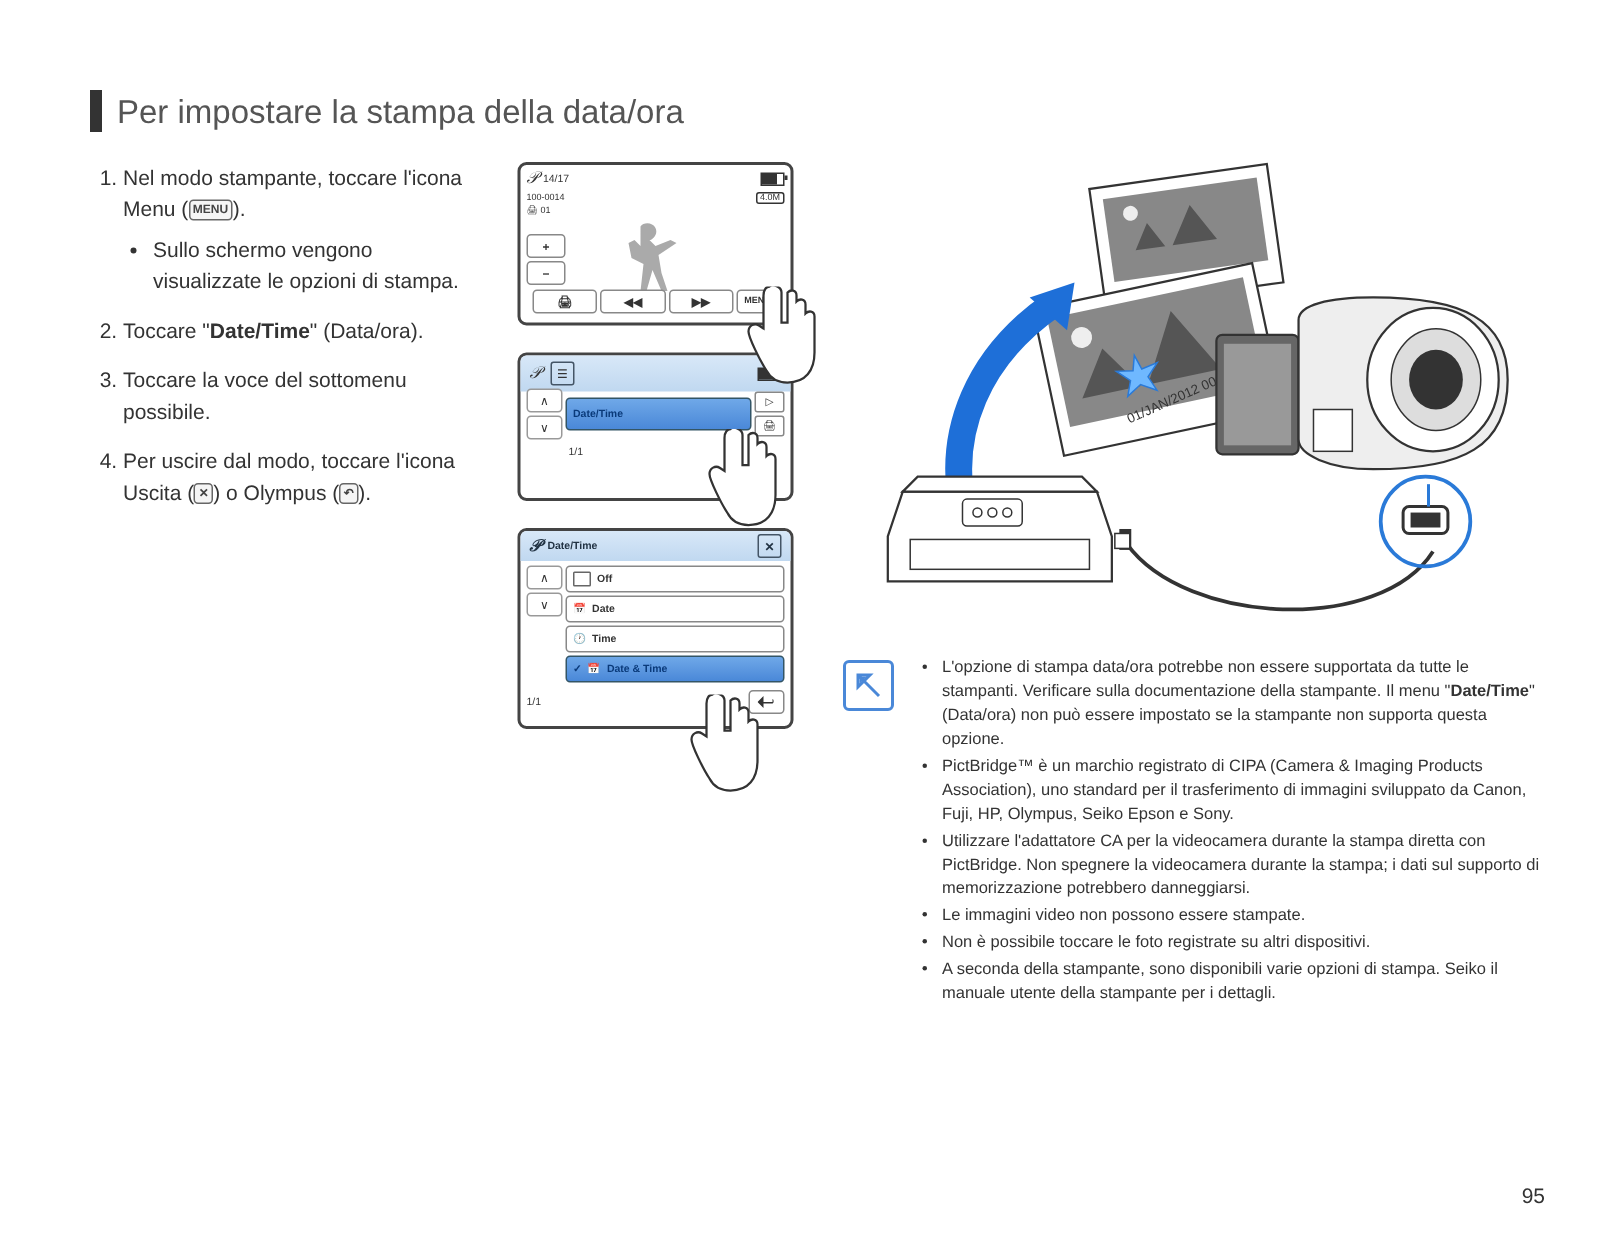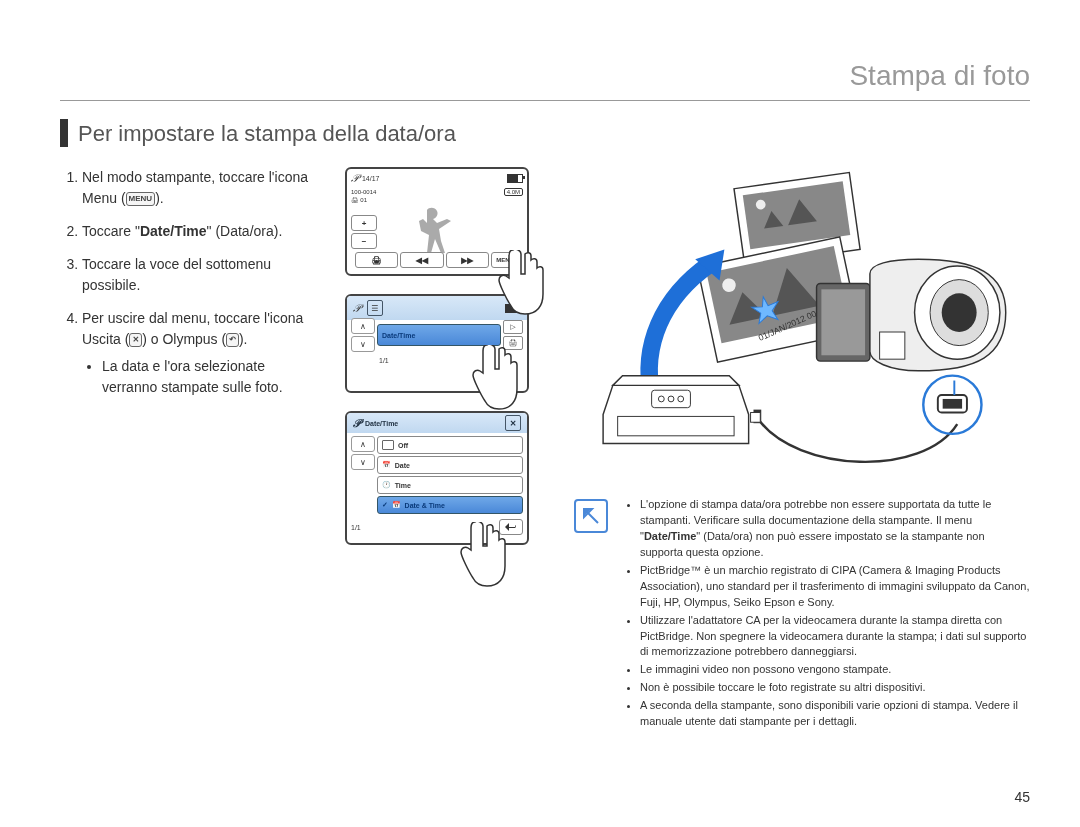--- a/index.html
+++ b/index.html
@@ -40,21 +40,21 @@
     margin-right: 10px;
   }
   .section-title {
     font-size: 22px;
     color: #555;
     font-weight: 300;
     padding-top: 2px;
   }
   .content-row {
     display: flex;
-    gap: 34px;
+    gap: 22px;
   }
   .left-col {
     width: 480px;
     flex-shrink: 0;
   }
   .right-col {
     flex: 1;
   }
   .numbered {
     display: flex;
@@ -303,44 +303,43 @@
     bottom: 22px;
     right: 50px;
     font-size: 14px;
     color:#333;
   }
 </style>
 </head>
 <body>
 
 <div class="page">
-  <div class="header">Stampa di foto</div>
 
   <div class="section-title-wrap">
     <div class="section-bar"></div>
     <div class="section-title">Per impostare la stampa della data/ora</div>
   </div>
 
   <div class="content-row">
     <div class="left-col">
       <div class="numbered">
         <div class="num-text">
           <ol class="main">
             <li>
               <span>Nel modo stampante, toccare l'icona Menu (</span><span class="icon">MENU</span><span>).</span>
+              <ul class="bullet-sub">
+                <li>Sullo schermo vengono visualizzate le opzioni di stampa.</li>
+              </ul>
             </li>
             <li>
               <span>Toccare "</span><span class="bold">Date/Time</span><span>" (Data/ora).</span>
             </li>
             <li>Toccare la voce del sottomenu possibile.</li>
             <li>
-              <span>Per uscire dal menu, toccare l'icona Uscita (</span><span class="icon">✕</span><span>) o Olympus (</span><span class="icon">↶</span><span>).</span>
-              <ul class="bullet-sub">
-                <li>La data e l'ora selezionate verranno stampate sulle foto.</li>
-              </ul>
+              <span>Per uscire dal modo, toccare l'icona Uscita (</span><span class="icon">✕</span><span>) o Olympus (</span><span class="icon">↶</span><span>).</span>
             </li>
           </ol>
         </div>
 
         <div class="screens">
 
           <div class="screen-box s1">
             <div class="topbar">
               <div class="topbar-left">
                 <span class="print-icon">𝒫</span>
@@ -525,22 +524,22 @@
         <div class="note-icon">
           <svg width="18" height="18" viewBox="0 0 18 18">
               <path d="M2 2 L16 16 M2 2 L2 10 L10 2 Z" stroke="#4a88d8" stroke-width="2" fill="none"></path>
               <path d="M3 3 L8 3 L3 8 Z" fill="#4a88d8"></path>
             </svg>
         </div>
         <ul class="note-list" id="notes-ul">
         <li>L'opzione di stampa data/ora potrebbe non essere supportata da tutte le stampanti. Verificare sulla documentazione della stampante. Il menu "<b>Date/Time</b>" (Data/ora) non può essere impostato se la stampante non supporta questa opzione.</li>
             <li>PictBridge™ è un marchio registrato di CIPA (Camera &amp; Imaging Products Association), uno standard per il trasferimento di immagini sviluppato da Canon, Fuji, HP, Olympus, Seiko Epson e Sony.</li>
             <li>Utilizzare l'adattatore CA per la videocamera durante la stampa diretta con PictBridge. Non spegnere la videocamera durante la stampa; i dati sul supporto di memorizzazione potrebbero danneggiarsi.</li>
-            <li>Le immagini video non possono vengono stampate.</li>
+            <li>Le immagini video non possono essere stampate.</li>
             <li>Non è possibile toccare le foto registrate su altri dispositivi.</li>
-            <li>A seconda della stampante, sono disponibili varie opzioni di stampa. Vedere il manuale utente dati stampante per i dettagli.</li>
+            <li>A seconda della stampante, sono disponibili varie opzioni di stampa. Seiko il manuale utente della stampante per i dettagli.</li>
           </ul>
       </div>
     </div>
   </div>
 
-  <div class="page-num">45</div>
+  <div class="page-num">95</div>
 </div>
 
 </body></html>

